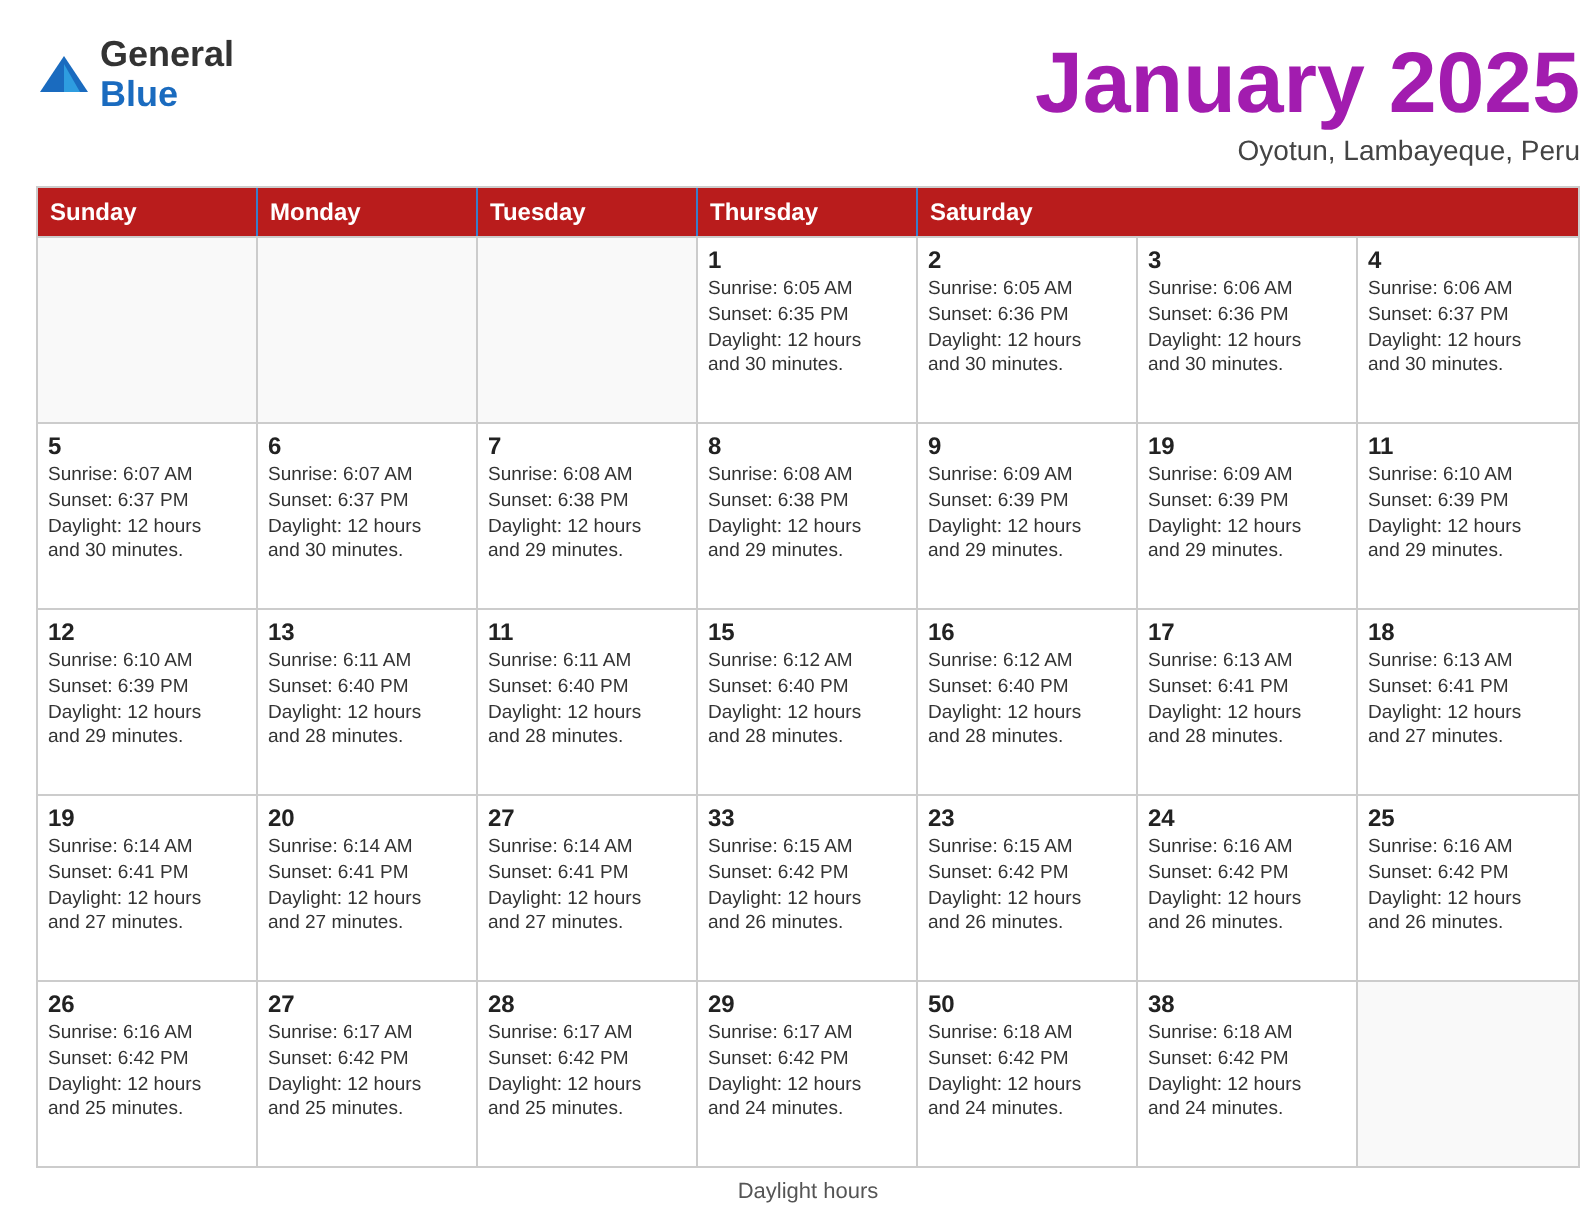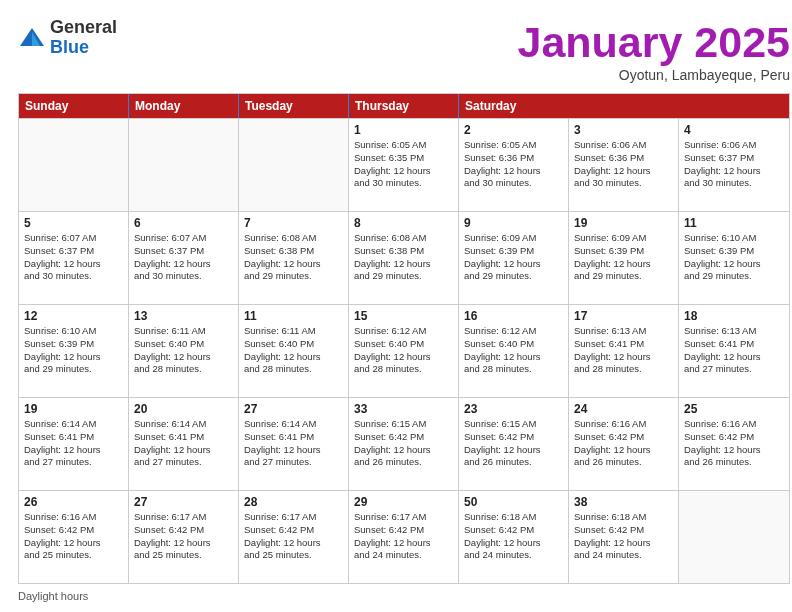--- a/index.html
+++ b/index.html
@@ -108,21 +108,21 @@
     }
     .day-info {
       font-size: 9.5px;
       color: #333;
       line-height: 1.35;
     }
     .footer {
       margin-top: 6px;
       font-size: 11px;
       color: #555;
-      text-align: left;
+      text-align: center;
     }
   </style>
 </head>
 <body>
 
 <div class="page">
   <div class="header">
     <div class="logo">
       <svg class="logo-icon" viewBox="0 0 28 28">
         <polygon points="14,4 26,22 2,22" fill="#1a6bbf"></polygon>

